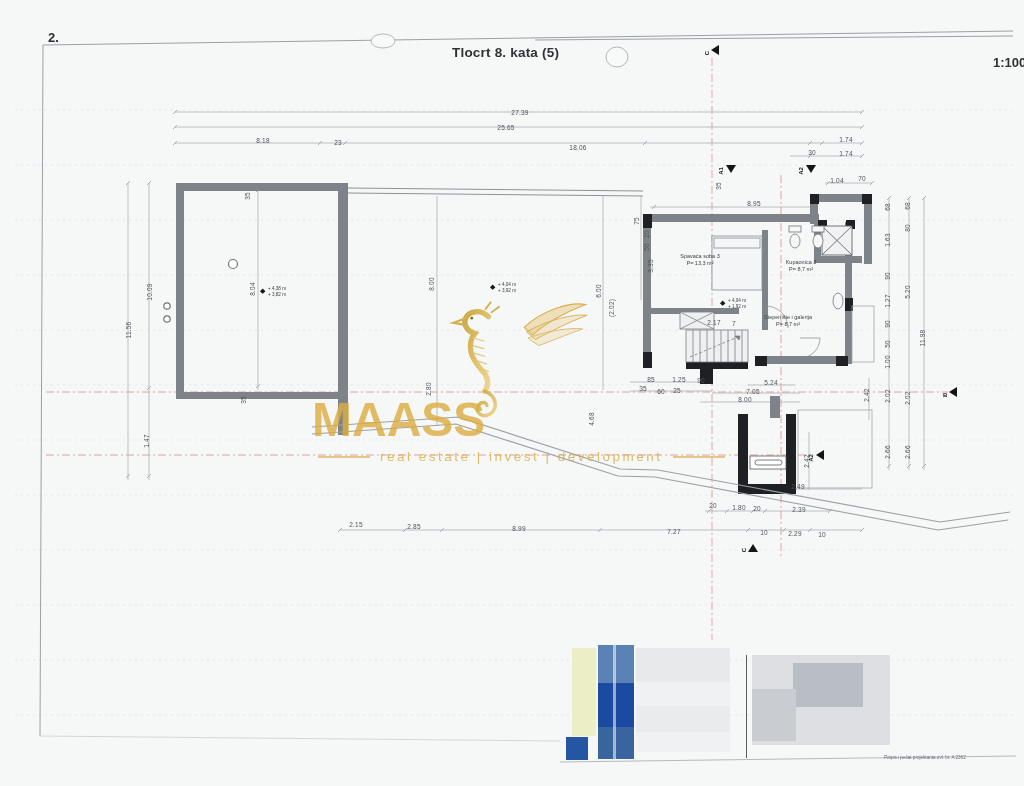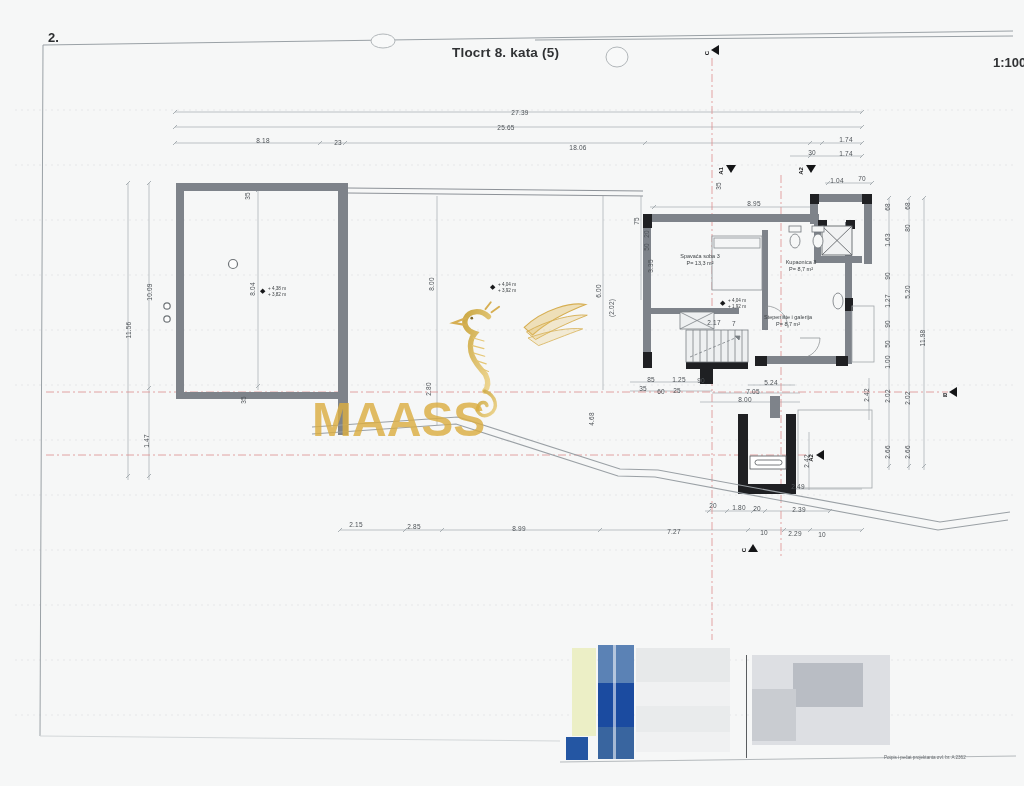--- a/index.html
+++ b/index.html
@@ -247,20 +247,25 @@
       <path d="M48,22 C38,12 22,14 18,24 C14,34 22,42 30,44 C25,50 23,58 25,68 C28,82 38,90 44,98 C48,106 48,114 43,120" stroke="url(#gold)" stroke-width="7" fill="none" stroke-linecap="round"></path>
       <path d="M18,24 L2,30 L19,33" stroke="#d2a53c" stroke-width="3" fill="none" stroke-linecap="round"></path>
       <path d="M43,120 C58,126 62,142 50,150 C40,156 30,148 35,139 C38,133 45,134 46,139" stroke="url(#gold)" stroke-width="4.5" fill="none" stroke-linecap="round"></path>
       <path d="M44,12 l7,-9 M52,16 l10,-7" stroke="#d2a53c" stroke-width="2.5" stroke-linecap="round"></path>
       <path d="M28,50 l14,4 M27,60 l15,4 M29,70 l14,4 M33,80 l12,4 M38,90 l10,4" stroke="#e3c064" stroke-width="1.6" stroke-linecap="round"></path>
       <circle cx="26" cy="24" r="1.8" fill="#6b5310"></circle>
     </g>
   </svg>
 
   <span id="wm-bold">MAASS</span>
+  <div id="wm-tag">
+    <span class="rule"></span>
+    <span>real estate | invest | development</span>
+    <span class="rule"></span>
+  </div>
 
   <div id="dim-layer">
       <span class="lbl" style="left: 520px; top: 112px;">27.39</span>
       <span class="lbl" style="left: 506px; top: 127px;">25.65</span>
       <span class="lbl" style="left: 263px; top: 140px;">8.18</span>
       <span class="lbl" style="left: 338px; top: 142px;">23</span>
       <span class="lbl" style="left: 578px; top: 147px;">18.06</span>
       <span class="lbl" style="left: 846px; top: 139px;">1.74</span>
       <span class="lbl" style="left: 812px; top: 152px;">30</span>
       <span class="lbl" style="left: 846px; top: 153px;">1.74</span>

